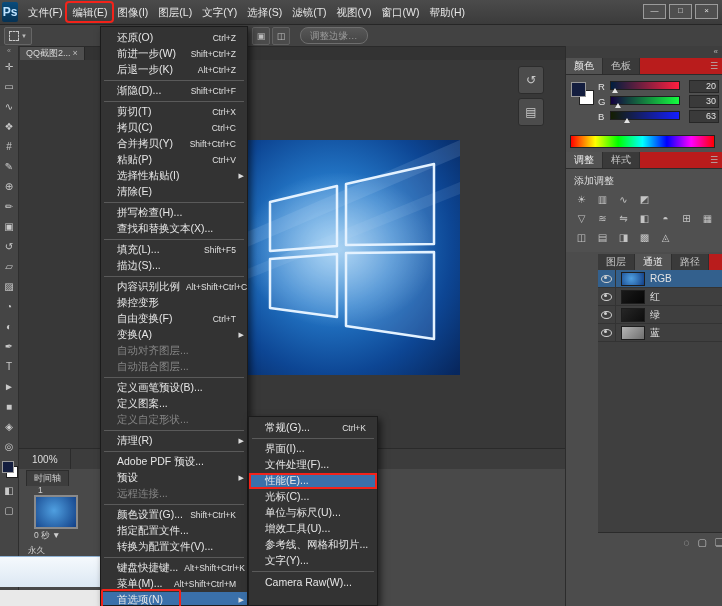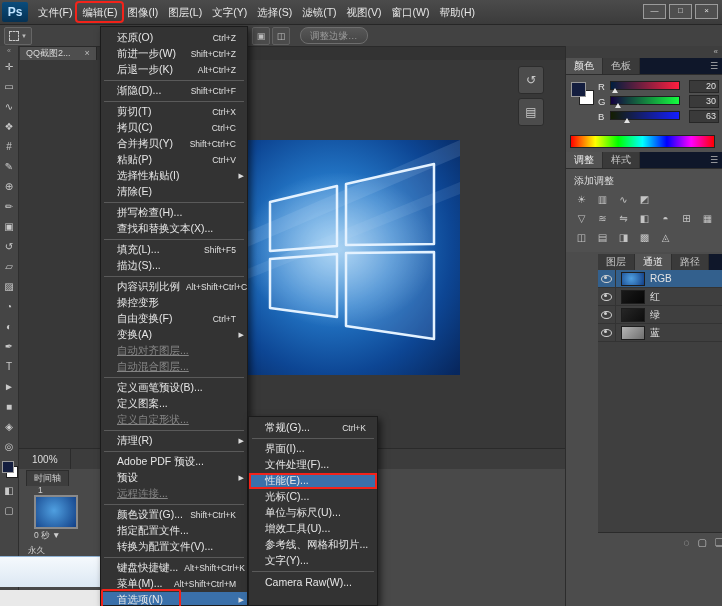--- a/index.html
+++ b/index.html
@@ -2,41 +2,41 @@
 <html><head>
 <meta charset="utf-8">
 <style>
   html,body{margin:0;padding:0;background:#222;}
   .app{position:relative;width:722px;height:606px;overflow:hidden;background:#4d4d4d;
        font-family:"Liberation Sans","DejaVu Sans",sans-serif;color:#ddd;
        -webkit-user-select:none;user-select:none;}
   
   .menubar{position:absolute;left:0;top:0;right:0;height:24px;background:linear-gradient(#4b4b4b,#3b3b3b);
            border-bottom:1px solid #262626;display:flex;align-items:center;z-index:20;}
-  .ps-logo{width:26px;height:20px;margin:0 5px 0 2px;background:linear-gradient(#0a4c7c,#063254);
+  .ps-logo{width:16px;height:20px;margin:0 5px 0 2px;background:linear-gradient(#0a4c7c,#063254);
            color:#bfe3ff;font-weight:bold;font-size:12px;display:flex;align-items:center;justify-content:center;border-radius:2px;}
   .menu-item{font-size:10.5px;color:#e6e6e6;padding:0 5px;height:18px;line-height:18px;position:relative;}
   .menu-item.annotated{box-shadow:0 0 0 2px var(--annot);border-radius:2px;}
   .win-controls{position:absolute;right:4px;top:4px;display:flex;gap:3px;}
   .win-btn{width:21px;height:13px;border:1px solid #9b9b9b;background:#4f4f4f;color:#e2e2e2;
            font-size:8px;line-height:11px;text-align:center;}
   
   .optionsbar{position:absolute;top:24px;left:0;right:0;height:22px;background:#424242;border-bottom:1px solid #2a2a2a;z-index:5;}
   .tool-chip{position:absolute;left:4px;top:3px;width:26px;height:16px;border:1px solid #666;border-radius:2px;
              background:#4b4b4b;display:flex;align-items:center;justify-content:center;gap:2px;}
   .tool-chip .dashed{width:8px;height:8px;border:1px dashed #c9c9c9;}
   .tool-chip .caret{font-size:6px;color:#bbb;}
   .ob-icon{position:absolute;top:3px;width:16px;height:16px;border:1px solid #616161;border-radius:2px;background:#4b4b4b;
            color:#bdbdbd;font-size:9px;display:flex;align-items:center;justify-content:center;}
   .refine-btn{position:absolute;left:300px;top:3px;height:15px;padding:0 9px;border:1px solid #6e6e6e;border-radius:8px;
               background:linear-gradient(#575757,#454545);color:#9a9a9a;font-size:9.5px;line-height:15px;}
   
   .tabbar{position:absolute;top:46px;left:18px;width:547px;height:14px;background:#333;z-index:4;}
   .doc-tab{position:absolute;left:2px;top:0;height:14px;background:#4e4e4e;border-right:1px solid #272727;
-           color:#d8d8d8;font-size:9px;line-height:14px;padding:0 6px;display:flex;gap:14px;align-items:center;}
+           color:#d8d8d8;font-size:9px;line-height:14px;padding:0 6px;display:flex;gap:2px;align-items:center;}
   .doc-tab .close{color:#bdbdbd;font-size:9px;}
   
   .toolbar{position:absolute;left:0;top:46px;width:18px;bottom:0;background:#454545;border-right:1px solid #2e2e2e;z-index:6;}
   .toolbar-top{height:10px;color:#9a9a9a;font-size:7px;text-align:center;line-height:10px;}
   .tool{width:18px;height:20px;color:#c9c9c9;font-size:10px;display:flex;align-items:center;justify-content:center;}
   .tb-swatch{position:relative;width:18px;height:22px;margin-top:2px;}
   .tb-bg{position:absolute;left:6px;top:8px;width:10px;height:10px;background:var(--bgcol);border:1px solid #1f1f1f;}
   .tb-fg{position:absolute;left:2px;top:3px;width:10px;height:10px;background:var(--fgcol);border:1px solid #9a9a9a;z-index:2;}
   
   .pasteboard{position:absolute;left:18px;top:60px;width:547px;height:388px;background:#383838;}
@@ -55,21 +55,21 @@
                background:radial-gradient(circle at 45% 45%,#4f9fe0,#123f86);}
   .frame-delay{position:absolute;left:16px;top:62px;font-size:8.5px;color:#cfcfcf;}
   .loop-label{position:absolute;left:10px;top:77px;font-size:8.5px;color:#cfcfcf;}
   .light-band{position:absolute;left:0;top:556px;width:248px;height:30px;background:linear-gradient(#f5f9fd,#dce8f3);
               border-top:1px solid #8fb2d4;z-index:8;}
   .bottom-strip{position:absolute;left:0;top:590px;width:248px;height:16px;background:#e9e9e9;z-index:8;}
   
   .dock{position:absolute;left:565px;top:46px;width:157px;bottom:0;background:#4c4c4c;border-left:1px solid #2c2c2c;z-index:10;}
   .dock-header{height:12px;background:#3e3e3e;border-bottom:1px solid #2c2c2c;color:#b5b5b5;font-size:8px;
                text-align:right;line-height:12px;padding-right:5px;}
-  .panel-tabs{display:flex;height:16px;background:#0f172a;border-bottom:1px solid #2c2c2c;}
+  .panel-tabs{display:flex;height:16px;background:#b91c1c;border-bottom:1px solid #2c2c2c;}
   .ptab{padding:0 8px;font-size:10px;line-height:16px;color:#c9c9c9;background:#3a3a3a;border-right:1px solid #2e2e2e;}
   .ptab.active{background:#525252;color:#eee;}
   .panel-menu{margin-left:auto;color:#b9b9b9;font-size:9px;line-height:16px;padding-right:5px;}
   .color-panel{position:absolute;left:0;top:12px;width:157px;height:94px;background:#505050;}
   .cp-body{position:relative;height:78px;}
   .cp-fgbg{position:absolute;left:5px;top:7px;width:24px;height:24px;}
   .cp-bg{position:absolute;left:8px;top:8px;width:13px;height:13px;background:var(--bgcol);border:1px solid #222;}
   .cp-fg{position:absolute;left:0;top:0;width:13px;height:13px;background:var(--fgcol);border:1px solid #999;z-index:2;}
   .sliders{position:absolute;left:32px;top:4px;right:4px;}
   .slider-row{display:flex;align-items:center;height:15px;gap:3px;}
@@ -107,21 +107,21 @@
   .ft-icon{color:#c3c3c3;font-size:10px;}
   
   .menu{position:absolute;background:#333;border:1px solid #1b1b1b;box-shadow:3px 3px 7px rgba(0,0,0,.55);
         overflow:hidden;z-index:50;padding-top:3px;box-sizing:border-box;}
   #edit-menu{left:100px;top:26px;width:148px;height:580px;}
   #pref-submenu{left:248px;top:416px;width:130px;height:190px;z-index:60;}
   .mi{height:16px;display:flex;align-items:center;padding:0 3px 0 16px;white-space:nowrap;}
   .mi .lbl{flex:1;font-size:10.5px;color:#e6e6e6;}
   .mi .sc{font-size:8.5px;color:#e0e0e0;margin-left:6px;}
   .mi .arrow{width:8px;text-align:right;font-size:7px;color:#dcdcdc;}
-  .mi.disabled .lbl,.mi.disabled .sc{color:#858585;text-decoration:underline;}
+  .mi.disabled .lbl,.mi.disabled .sc{color:#858585;}
   .mi.hl{background:var(--hl);}
   .mi.ann{box-shadow:inset 0 0 0 2px var(--annot);}
   .msep{height:5px;position:relative;}
   .msep::after{content:"";position:absolute;left:3px;right:3px;top:2px;border-top:1px solid #5a5a5a;}
   
   .redbox{position:absolute;border:2px solid var(--annot);border-radius:2px;z-index:100;pointer-events:none;}
   #rb-pref{left:101px;top:589px;width:76px;height:17px;}
 </style>
 </head>
 <body>

